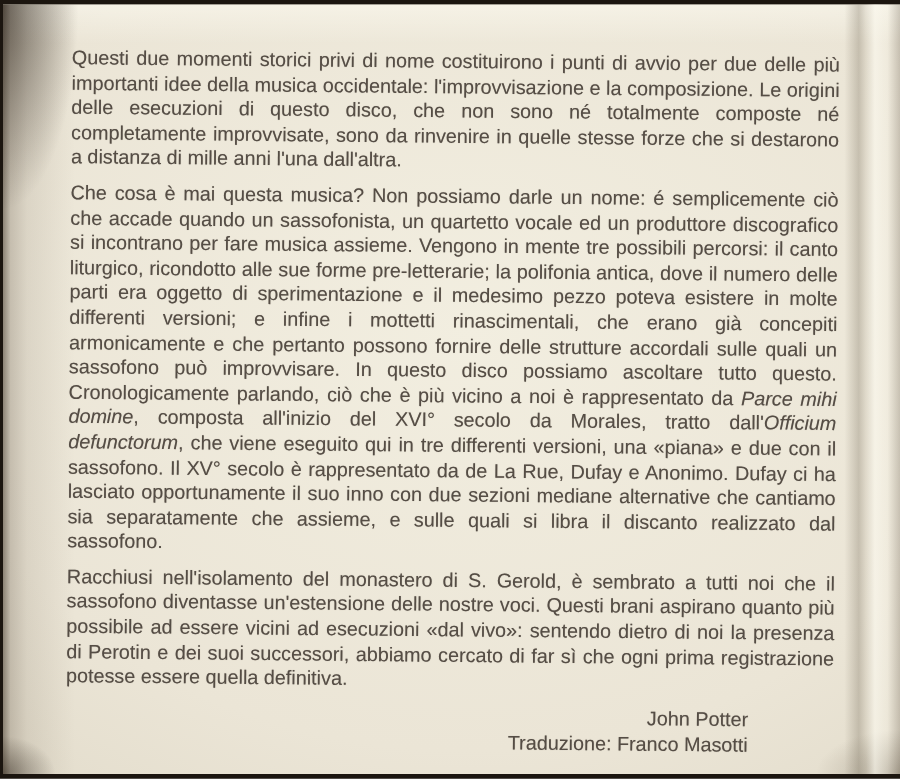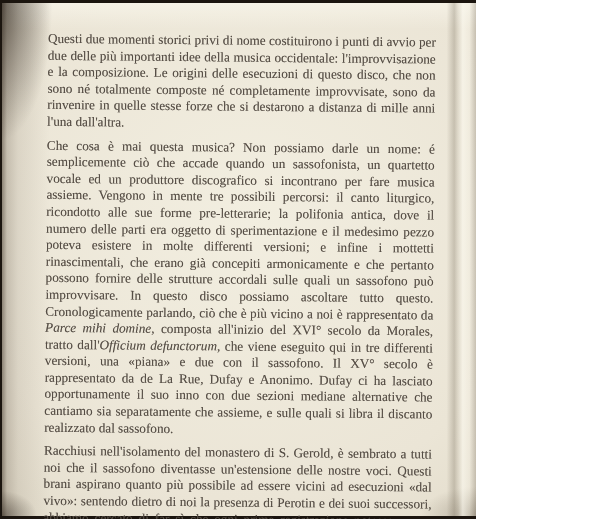--- a/index.html
+++ b/index.html
@@ -1,21 +1,21 @@
 <!DOCTYPE html>
 <html lang="it" style="--backdrop: #1b150f; --paper: #ebe5d6; --paper-edge: #d6cfbc; --highlight: #f2eee0; --ink: #554d45;"><head>
 <meta charset="utf-8">
 <style>
   html, body { margin:0; padding:0; }
   .scene {
     position:relative;
-    width:476px; height:519px;
+    width:600px; height:519px;
     background: var(--backdrop, #1b150f);
     overflow:hidden;
-    font-family:Liberation Serif, serif;
+    font-family:Liberation Sans, sans-serif;
   }
   .page {
     position:absolute; left:2px; top:3px; right:0; bottom:3px;
     background:
       radial-gradient(70px 190px at 0 0, rgba(28,19,11,0.55), rgba(28,19,11,0) 72%),
       linear-gradient(90deg, rgba(45,33,20,0.50) 0px, rgba(60,45,30,0.22) 5px, rgba(70,55,38,0.10) 16px, rgba(70,55,38,0) 48px),
       linear-gradient(90deg, rgba(0,0,0,0) 93.8%, rgba(110,100,82,0.30) 95.4%, rgba(110,100,82,0.10) 96.2%, rgba(252,250,240,0.60) 97.2%, rgba(252,250,240,0.25) 98.6%, rgba(70,58,45,0.22) 100%),
       radial-gradient(50px 36px at 0 100%, rgba(25,17,10,0.45), rgba(25,17,10,0) 70%),
       radial-gradient(80px 42px at 100% 100%, rgba(70,58,42,0.30), rgba(70,58,42,0) 70%),
       linear-gradient(180deg, rgba(255,253,244,0.50), rgba(255,253,244,0) 26px),

